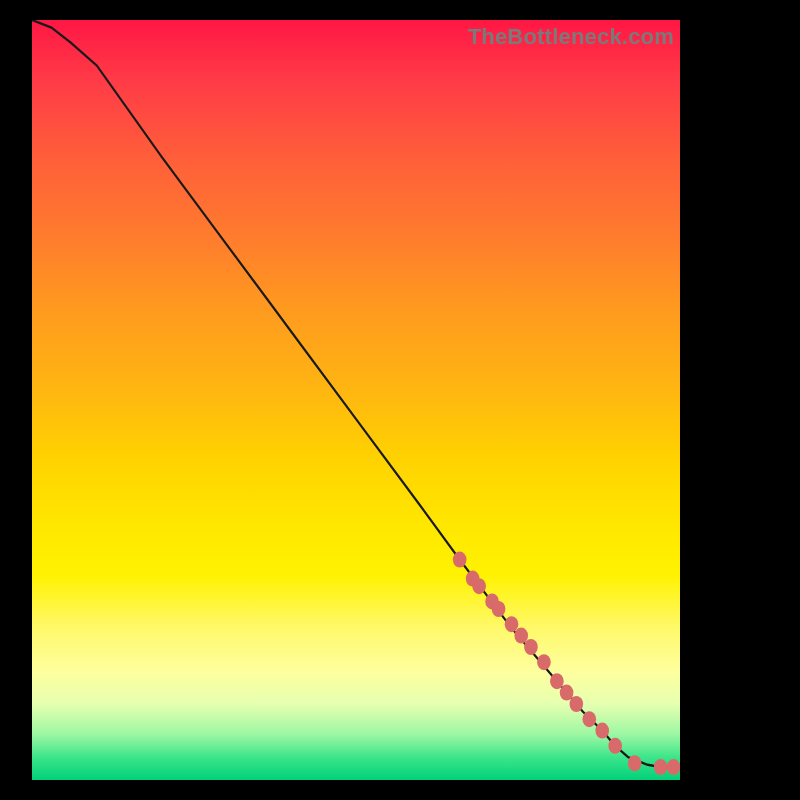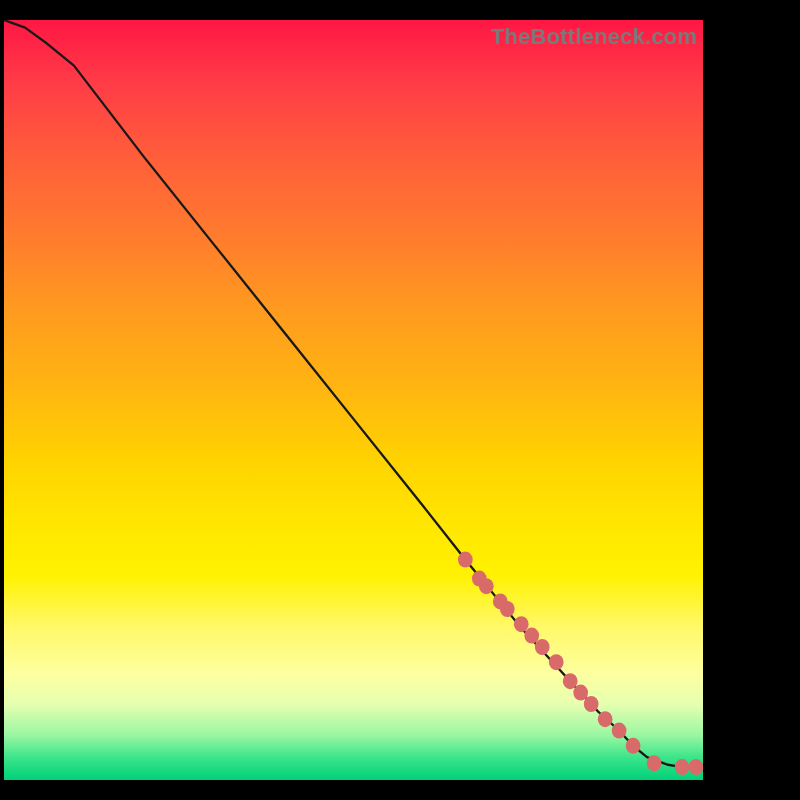--- a/index.html
+++ b/index.html
@@ -5,23 +5,23 @@
   * { margin: 0; padding: 0; box-sizing: border-box; }
   html, body { width: 800px; height: 800px; background: #000; overflow: hidden; }
   .stage {
     position: relative;
     width: 800px;
     height: 800px;
     background: #000;
   }
   .plot-area {
     position: absolute;
-    left: 4px;
+    left: 32px;
     top: 20px;
-    width: 699px;
+    width: 648px;
     height: 760px;
     
     background: linear-gradient(
       to bottom,
       #ff1744 0%,
       #ff3b47 8%,
       #ff5e3a 18%,
       #ff7a2e 28%,
       #ff9a1f 38%,
       #ffb412 48%,

